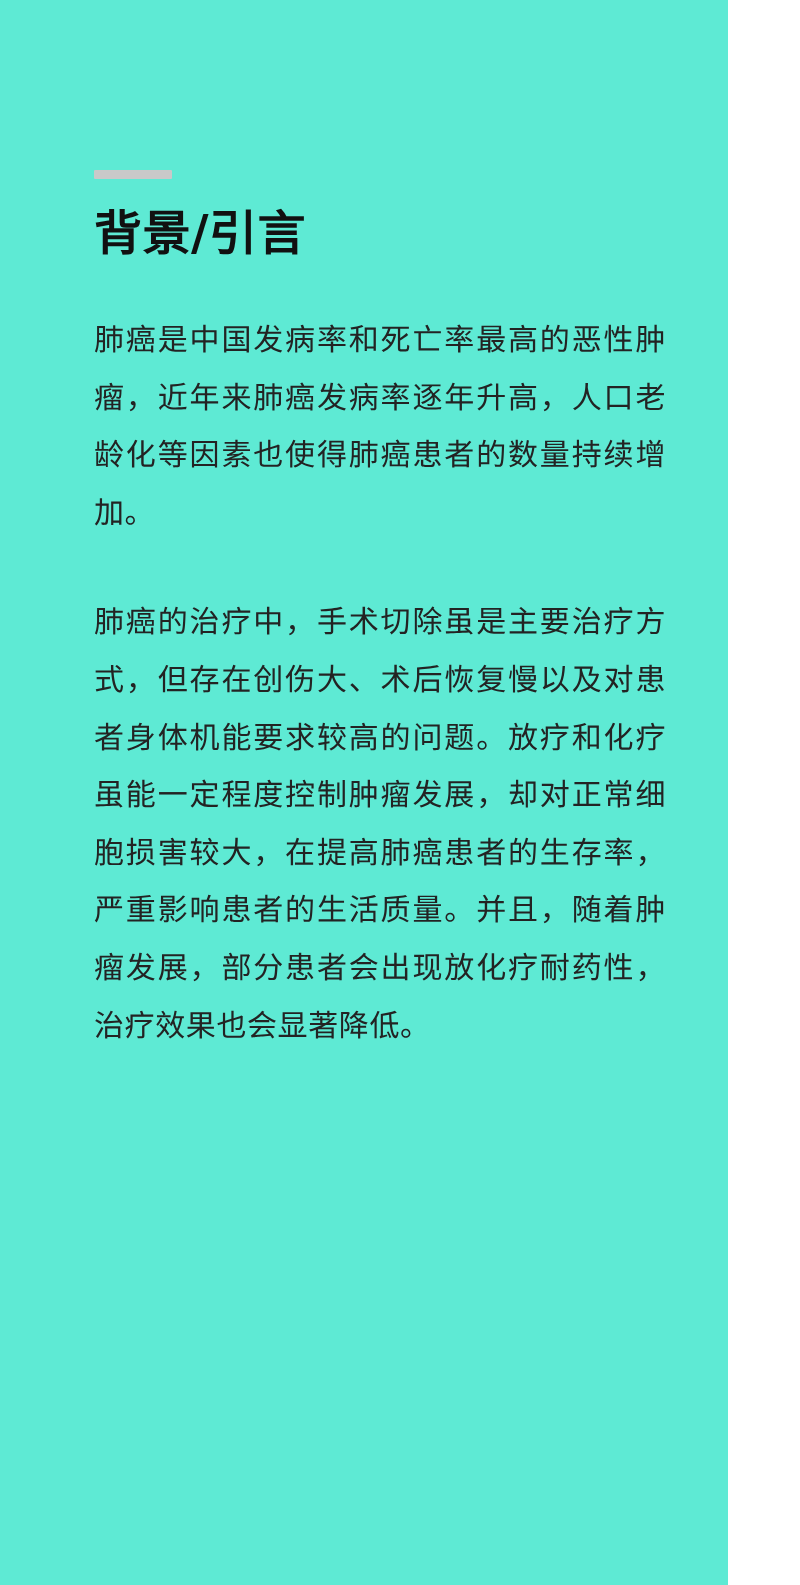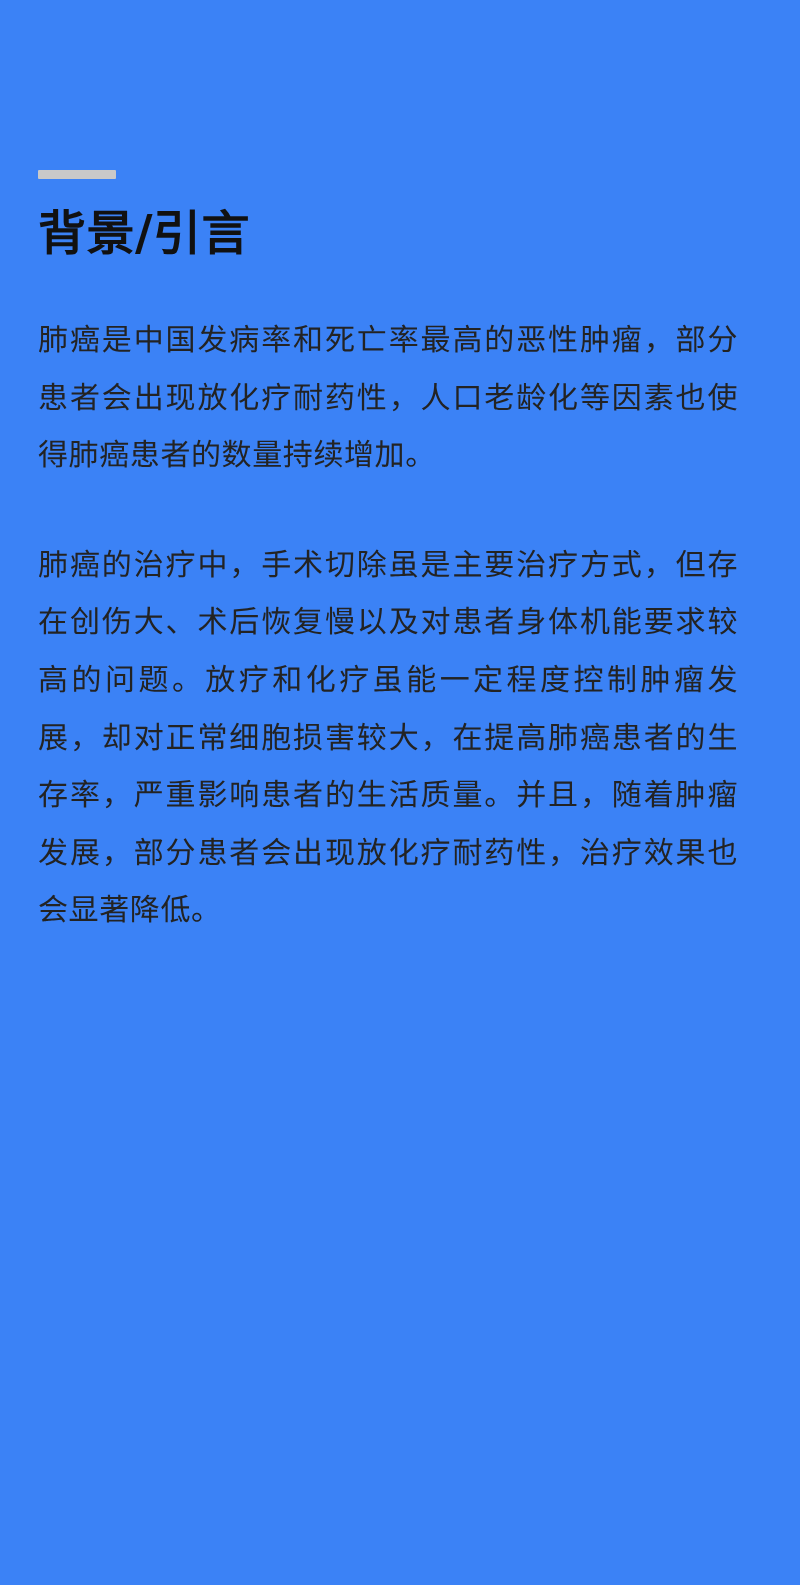--- a/index.html
+++ b/index.html
@@ -8,25 +8,25 @@
     background: #ffffff;
   }
   body {
     width: 800px;
     min-height: 1585px;
     font-family: "Liberation Sans", "DejaVu Sans", sans-serif;
     color: #1d1d1f;
     -webkit-font-smoothing: antialiased;
   }
   .page {
-    width: 800px;
+    width: 728px;
     min-height: 1585px;
     box-sizing: border-box;
-    padding: 170px 62px 60px 36px;
-    background: #3b82f6;
+    padding: 170px 62px 60px 92px;
+    background: #5eead4;
   }
   .accent-rule {
     width: 78px;
     height: 9px;
     background: #c9c9c9;
     border-radius: 1px;
     margin: 0 0 24px 2px;
   }
   .section-title {
     font-family: "DejaVu Serif", "Liberation Serif", serif;
@@ -56,17 +56,17 @@
 </head>
 <body>
 
 <div class="page">
 
   <div class="accent-rule"></div>
 
   <h1 class="section-title">背景/引言</h1>
 
   <div class="body-copy">
-    <p class="para">肺癌是中国发病率和死亡率最高的恶性肿瘤，部分患者会出现放化疗耐药性，人口老龄化等因素也使得肺癌患者的数量持续增加。</p>
+    <p class="para">肺癌是中国发病率和死亡率最高的恶性肿瘤，近年来肺癌发病率逐年升高，人口老龄化等因素也使得肺癌患者的数量持续增加。</p>
     <p class="para">肺癌的治疗中，手术切除虽是主要治疗方式，但存在创伤大、术后恢复慢以及对患者身体机能要求较高的问题。放疗和化疗虽能一定程度控制肿瘤发展，却对正常细胞损害较大，在提高肺癌患者的生存率，严重影响患者的生活质量。并且，随着肿瘤发展，部分患者会出现放化疗耐药性，治疗效果也会显著降低。</p>
   </div>
 
 </div>
 
 </body></html>

